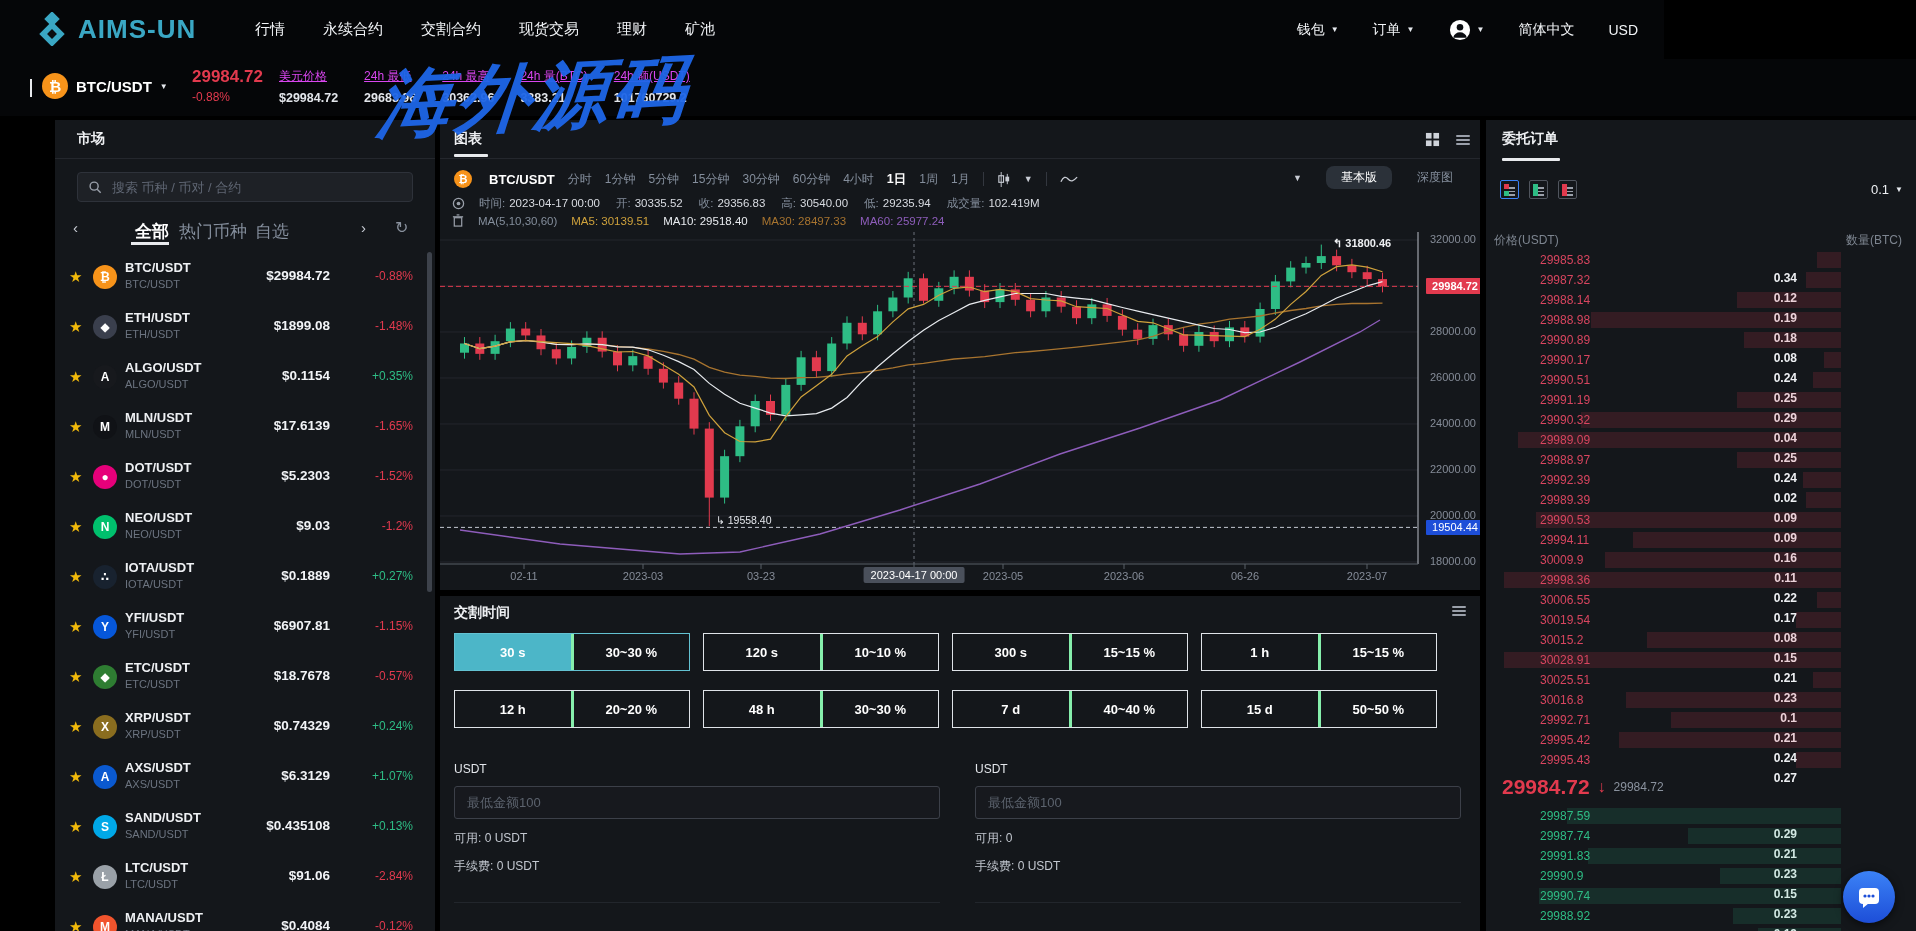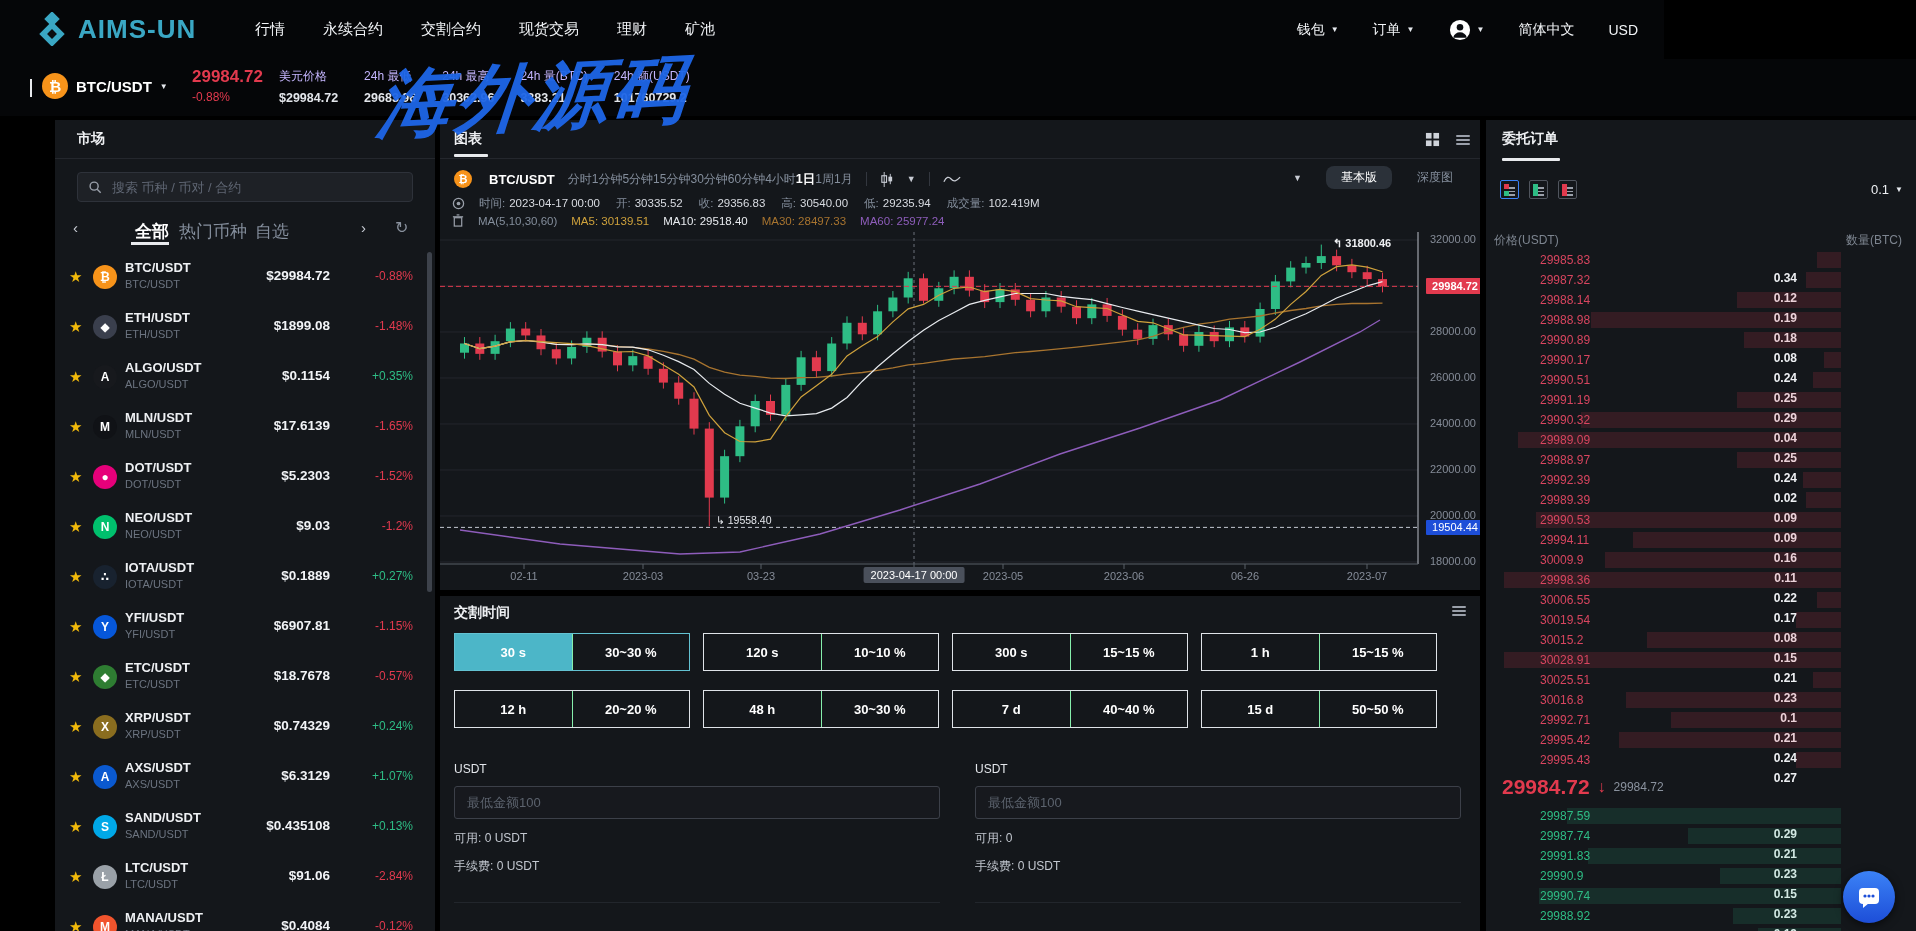--- a/index.html
+++ b/index.html
@@ -18,21 +18,21 @@
   .tickerbar{position:absolute;left:0;top:59px;width:1916px;height:57px;background:#050608;}
   .tk-accent{position:absolute;left:30px;top:20px;width:2px;height:18px;background:#e8eaee;}
   .tk-coin{position:absolute;left:42px;top:14px;display:flex;align-items:center;gap:8px;cursor:pointer;}
   .coin-circ{width:26px;height:26px;border-radius:50%;display:flex;align-items:center;justify-content:center;
              color:#fff;font-weight:bold;}
   .tk-pair{font-size:15px;font-weight:bold;color:#fff;}
   .tk-price{position:absolute;left:192px;top:8px;}
   .tk-price .p{font-size:17px;font-weight:bold;color:#e23a4e;}
   .tk-price .c{font-size:12px;color:#e23a4e;margin-top:3px;}
   #tk-stats{position:absolute;left:279px;top:9px;display:flex;gap:26px;}
-  .tk-stat-label{font-size:12px;color:#c4b5fd;white-space:nowrap;}
+  .tk-stat-label{font-size:12px;color:#d946ef;white-space:nowrap;text-decoration:underline;}
   .tk-stat-value{font-size:12.5px;color:#e3e6eb;margin-top:6px;font-weight:bold;white-space:nowrap;}
   
   .watermark{position:absolute;left:378px;top:48px;z-index:60;font-size:74px;font-weight:bold;font-style:italic;
              color:#1e66e8;letter-spacing:4px;transform:rotate(-3deg) skewX(-8deg);pointer-events:none;opacity:.95;}
   
   .panel{position:absolute;background:#14171b;overflow:hidden;}
   .panel-title{font-size:14px;font-weight:bold;color:#eef0f3;}
   .underline-w{position:absolute;height:3px;background:#e8eaed;border-radius:1px;}
   .burger{display:inline-block;width:14px;cursor:pointer;}
   .burger span{display:block;height:2px;background:#9aa0aa;margin:2px 0;border-radius:1px;}
@@ -84,21 +84,21 @@
   .low-tag{position:absolute;left:986px;width:58px;height:15px;background:#1d4ed8;color:#fff;font-size:11px;
            text-align:center;line-height:15px;border-radius:1px;}
   .x-label{position:absolute;top:450px;transform:translateX(-50%);font-size:11px;color:#858c98;white-space:nowrap;}
   .x-tooltip{background:#4a505b;color:#fff;padding:2px 7px;border-radius:2px;top:447px;}
   
   #delivery{left:440px;top:596px;width:1040px;height:335px;}
   .dv-title{position:absolute;left:14px;top:8px;}
   .dv-burger{position:absolute;right:14px;top:8px;}
   .dv-group{position:absolute;width:236px;height:38px;display:flex;border:1px solid #dfe3e8;box-sizing:border-box;cursor:pointer;}
   .dv-cell{flex:1;display:flex;align-items:center;justify-content:center;font-size:13px;font-weight:bold;color:#fff;}
-  .dv-cell + .dv-cell{border-left:1px solid #86efac;}
+  .dv-cell + .dv-cell{border-left:3px solid #86efac;}
   .dv-group.active{border-color:#63c2d2;}
   .dv-cell.sel{background:#4cb6c8;}
   .dv-form{position:absolute;top:160px;height:146px;border-bottom:1px solid #22262c;}
   .dv-label{font-size:12px;color:#e3e6eb;margin:6px 0 10px 0;}
   .dv-input{width:100%;height:33px;background:#17191e;border:1px solid #3c4049;border-radius:3px;color:#c8ccd4;
             padding:0 12px;font-size:13px;box-sizing:border-box;outline:none;}
   .dv-input::placeholder{color:#5c636e;}
   .dv-meta{font-size:12px;color:#c3c8d0;margin-top:11px;}
   
   #orderbook{left:1486px;top:120px;width:492px;height:811px;}
@@ -363,21 +363,21 @@
           <span></span>
           <span></span>
           <span></span>
         </span>
     </div>
     <div class="cp-head-border"></div>
 
     <div class="toolbar">
       <span class="coin-circ" style="background:#f7931a;width:18px;height:18px;font-size:11px;">₿</span>
       <span class="tb-pair">BTC/USDT</span>
-      <span id="tf-list" style="display:flex;align-items:center;">
+      <span id="tf-list" style="display:flex;gap:13px;align-items:center;">
           <span class="tf">分时</span>
           <span class="tf">1分钟</span>
           <span class="tf">5分钟</span>
           <span class="tf">15分钟</span>
           <span class="tf">30分钟</span>
           <span class="tf">60分钟</span>
           <span class="tf">4小时</span>
           <span class="tf active">1日</span>
           <span class="tf">1周</span>
           <span class="tf">1月</span>

